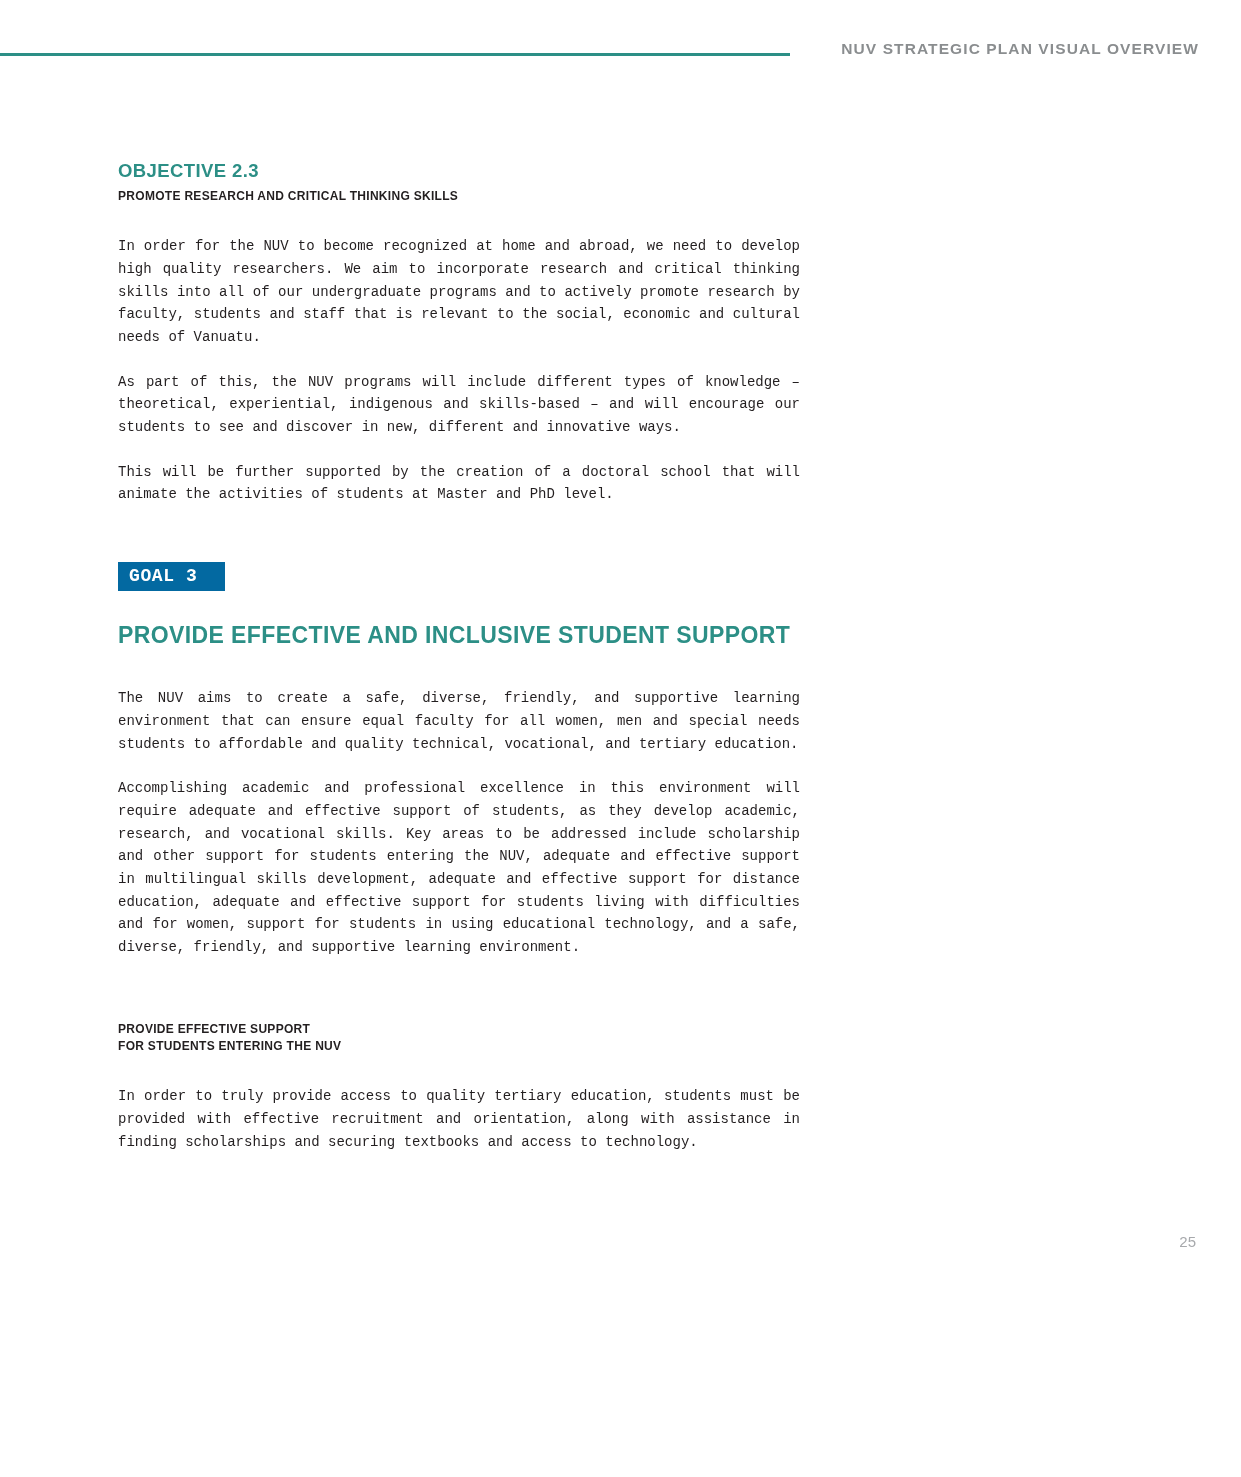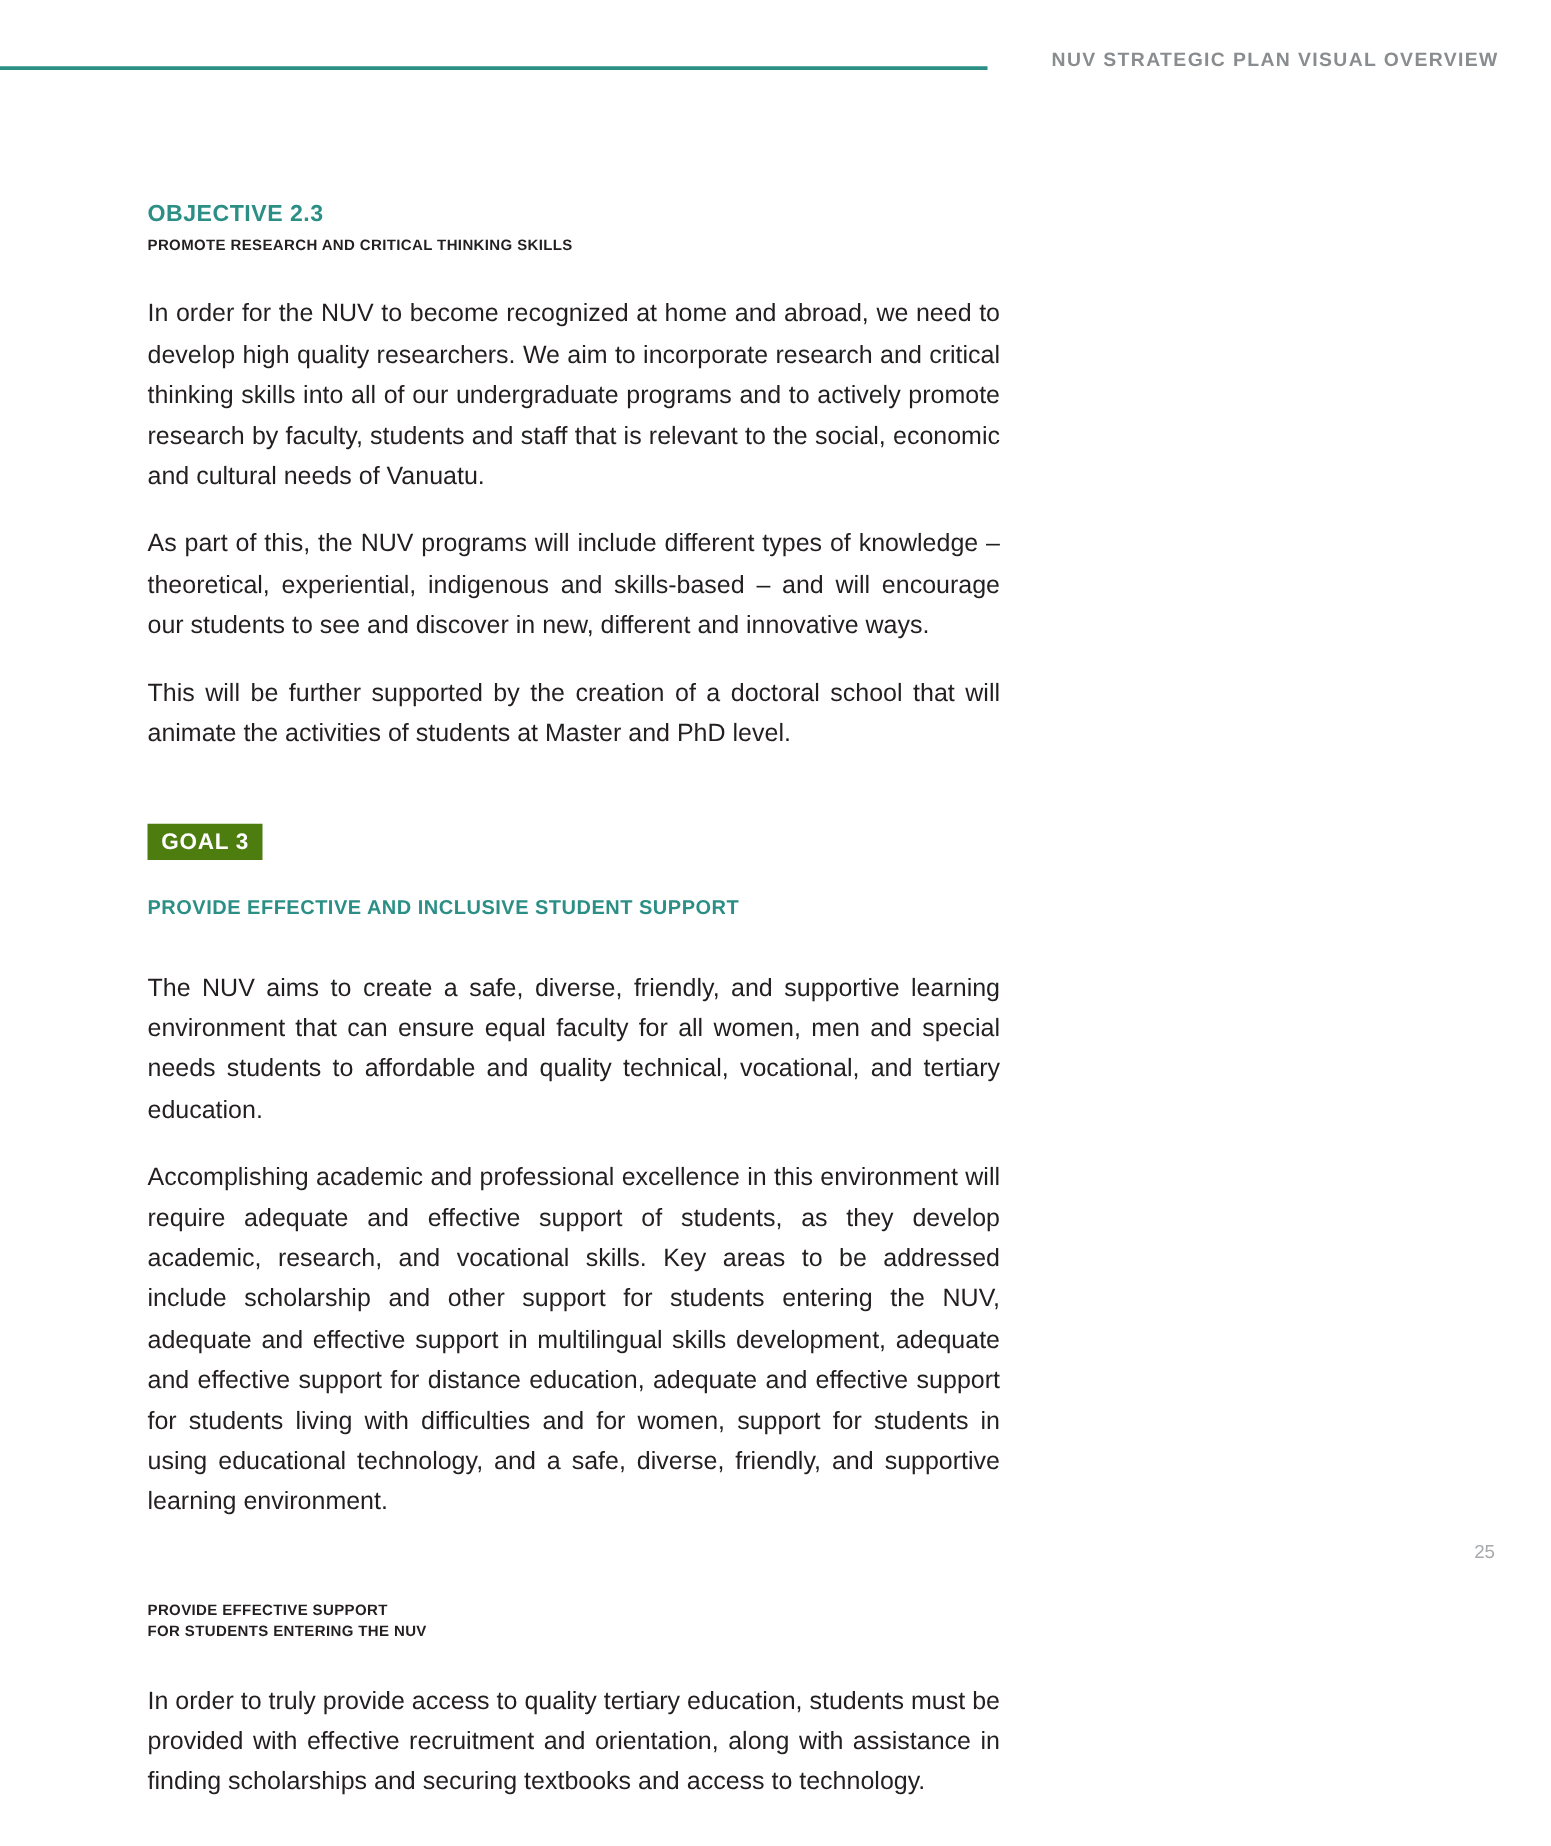--- a/index.html
+++ b/index.html
@@ -67,47 +67,49 @@
   .obj-title {
     color: #231f20;
     font-weight: 700;
     font-size: 12px;
     letter-spacing: 0.3px;
     margin: 0;
     line-height: 1.45;
   }
 
   p.body {
-    font-size: 20px;
+    font-size: 14px;
     line-height: 1.62;
     text-align: justify;
     margin: 0 0 22px 0;
     color: #231f20;
+    font-family: Liberation Mono, monospace;
   }
   p.body.last { margin-bottom: 0; }
 
   .para-block { margin-top: 30px; }
 
   
   .goal-badge-wrap { margin-top: 56px; }
   .goal-badge {
     display: inline-block;
-    background: #4d7c0f;
+    background: #0369a1;
     color: #ffffff;
     font-weight: 700;
     font-size: 18px;
     letter-spacing: 0.6px;
-    padding: 5px 11px 6px 11px;
+    padding: 5px 28px 6px 11px;
     line-height: 1;
+    font-family: Liberation Mono, monospace;
   }
 
   .goal-title {
     color: #2c8f86;
     font-weight: 700;
-    font-size: 16px;
+    font-size: 23px;
     letter-spacing: 0.4px;
     margin: 28px 0 0 0;
     line-height: 1.4;
   }
 
   .section-gap { margin-top: 36px; }
   .section-gap-lg { margin-top: 62px; }
 
   
   .page-number {

